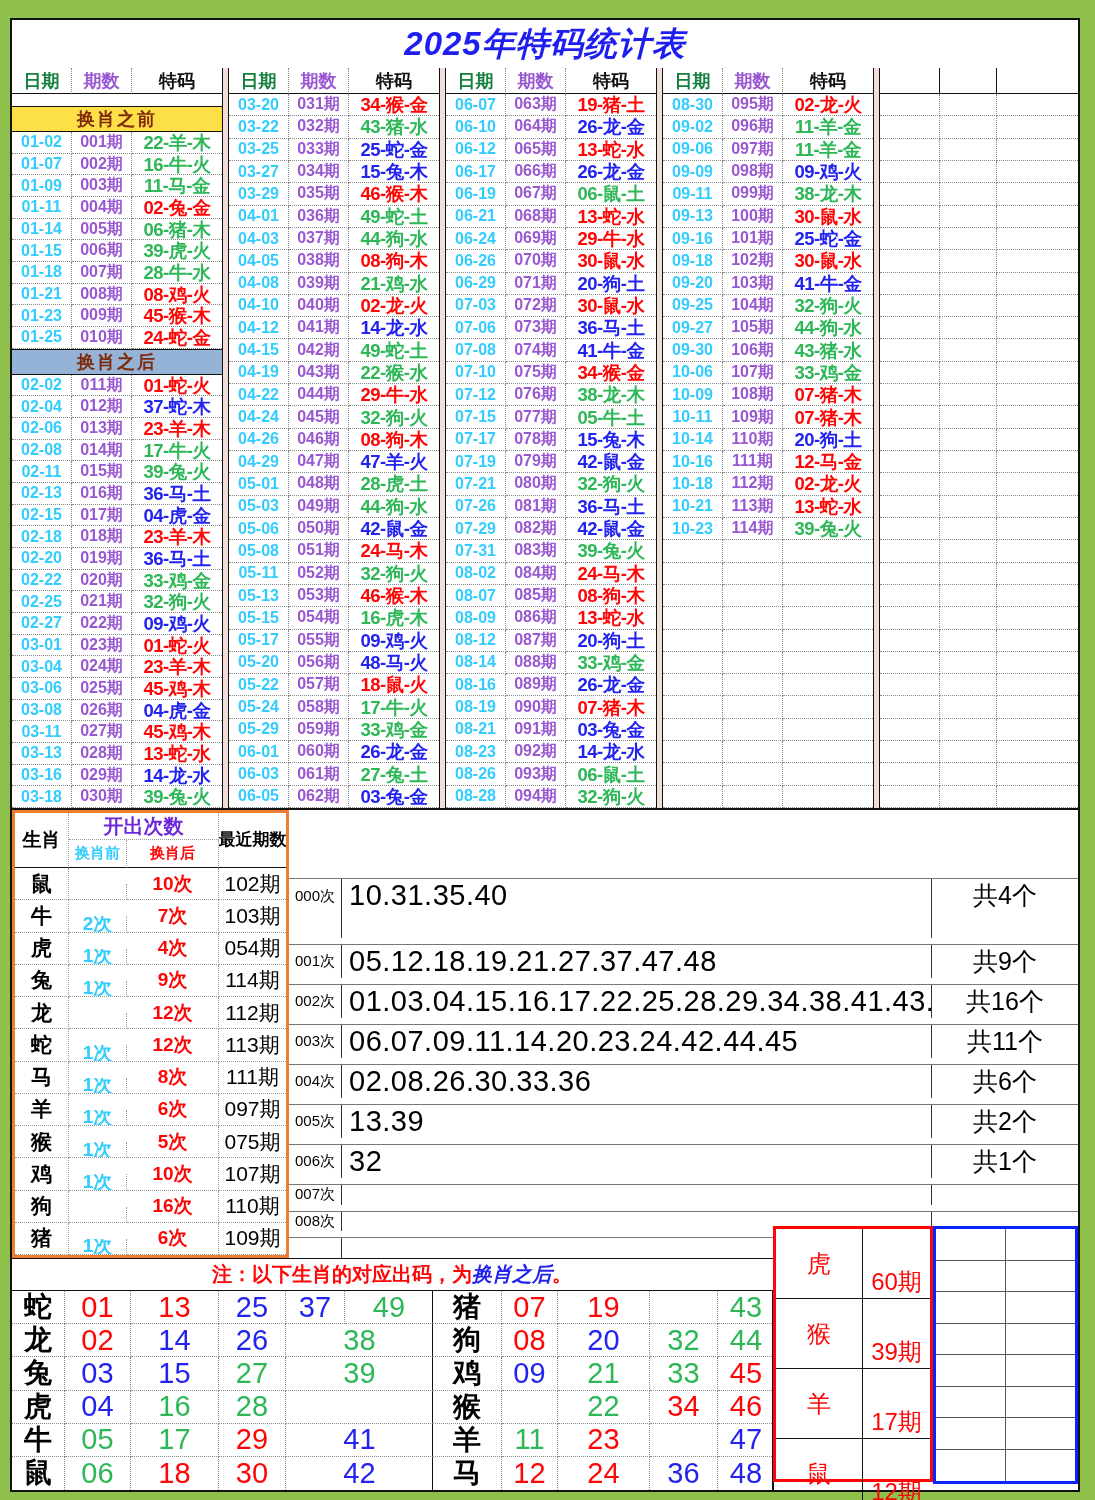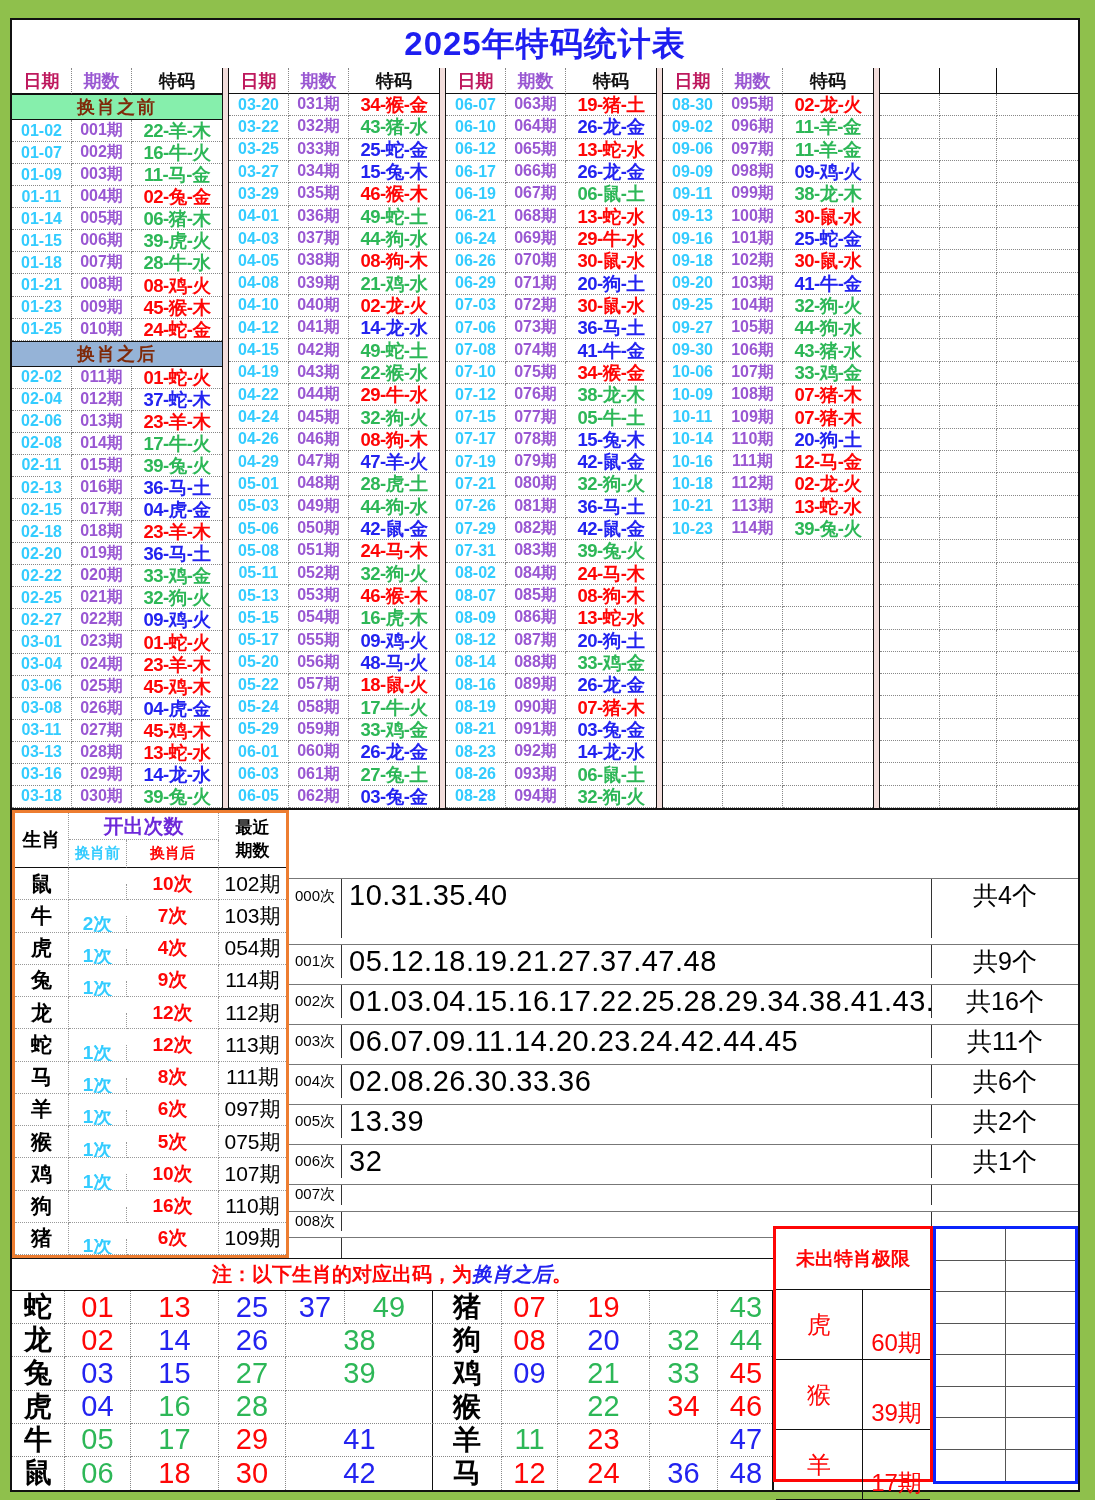--- a/index.html
+++ b/index.html
@@ -9,59 +9,59 @@
     font-family:"Liberation Sans","DejaVu Sans",sans-serif;
     overflow:hidden;
   }
   .sheet {
     position:absolute; left:10px; top:18px; width:1070px; height:1474px;
     background:#FFFFFF; border:2px solid #111; box-sizing:border-box;
   }
   
   .title-row {
     height:48px; display:flex; align-items:center; justify-content:center;
-    font-size:33px; font-weight:600; color:#1E1EF0; letter-spacing:1px;
+    font-size:33px; font-weight:600; color:#1E1EF0; letter-spacing:1px;font-style:italic;
   }
   
   .top-table { display:flex; height:742px; border-bottom:2px solid #111; box-sizing:border-box; }
   .grp { flex:0 0 210px; width:210px; display:grid;
          grid-template-columns:60px 60px 90px; grid-template-rows:26px repeat(32,1fr); }
   .vsep { flex:0 0 7px; background:#F2DDDB; border-left:1px solid #111; border-right:1px solid #111; box-sizing:border-box; }
   .empty-area { flex:1 1 auto; display:grid; grid-template-columns:60px 57px 1fr;
                 grid-template-rows:26px repeat(32,1fr); }
   .tc { display:flex; align-items:center; justify-content:center;
         border-right:1px dotted #888; border-bottom:1px dotted #888;
         overflow:hidden; white-space:nowrap; box-sizing:border-box; }
   .tc.lastcol { border-right:none; }
   .th { font-weight:700; font-size:18px; color:#111; border-bottom:1px solid #111; }
-  .th.h-date { color:#be185d; }
+  .th.h-date { color:#15803d; }
   .th.h-period { color:#9957D2; }
   .empty-area .th { border-right:1px solid #111; }
   .empty-area .th.lastcol { border-right:none; }
   .c-date { color:#33CCFF; font-weight:700; font-size:16px; }
   .c-period { color:#9957D2; font-weight:700; font-size:16px; }
   .c-code { font-weight:700; font-size:18.5px; letter-spacing:-0.5px; }
   .k-r { color:#FE0606; } .k-b { color:#2323F0; } .k-g { color:#2DB757; }
   .banner { grid-column:1 / -1; display:flex; align-items:center; justify-content:center;
             font-weight:700; font-size:18px; color:#7F2A0A; letter-spacing:2px;
             border-top:1px solid #111; border-bottom:1px solid #111; box-sizing:border-box; }
-  .banner.yellow { background:#86efac; }
+  .banner.yellow { background:#fde047;margin-top:12px; }
   .banner.blue { background:#95B3D7; }
   
   .mid { position:relative; height:448px; }
   .stats { position:absolute; left:0; top:0; width:277px; height:448px;
            border:3px solid #ED7D31; box-sizing:border-box; background:#fff;
            display:grid; grid-template-columns:54px 58px 92px 1fr;
            grid-template-rows:27px 28px repeat(12,1fr); }
   .sc { display:flex; align-items:center; justify-content:center;
         border-right:1px dotted #999; border-bottom:1px dotted #999; box-sizing:border-box;
         overflow:hidden; white-space:nowrap; }
   .sc.zodiac-h { grid-area:1/1/3/2; font-weight:700; font-size:19px; border-bottom:1px solid #111; }
   .sc.freq-h   { grid-area:1/2/2/4; color:#6d28d9; font-weight:700; font-size:20px;text-align:center; }
-  .sc.recent-h { grid-area:1/4/3/5; flex-direction:column; font-weight:700; font-size:17px;
+  .sc.recent-h { grid-area:1/4/3/5; font-weight:700; font-size:17px;
                  line-height:1.35; border-right:none; border-bottom:1px solid #111; }
   .sc.sub-before { grid-area:2/2/3/3; color:#33CCFF; font-weight:700; font-size:15px; border-bottom:1px solid #111; }
   .sc.sub-after  { grid-area:2/3/3/4; color:#FE0606; font-weight:700; font-size:15px; border-bottom:1px solid #111; }
   .sc.z { font-weight:600; font-size:21px; }
   .sc.v-before { color:#33CCFF; font-weight:700; font-size:19px;margin-top:16px; }
   .sc.v-after  { color:#FE0606; font-weight:700; font-size:19px; }
   .sc.v-recent { font-size:21px; border-right:none; }
   .counts { position:absolute; left:277px; top:0; right:0; height:448px;
             display:flex; flex-direction:column;gap:6px; }
   .counts .spacer { flex:0 0 62px; }
@@ -805,21 +805,20 @@
         <div class="bc k-b lastcol">47</div>
         <div class="bc zlabel lastrow">马</div>
         <div class="bc k-r lastrow">12</div>
         <div class="bc k-r lastrow">24</div>
         <div class="bc k-b lastrow">36</div>
         <div class="bc k-b lastrow lastcol">48</div>
       </div>
   </div>
 
   <div class="limit">
-    <div class="limit-title">未出特肖极限</div>
     <div style="display:flex;flex-direction:column;flex:1;" id="limitRows">
         <div class="lrow">
           <div class="lz">虎</div>
           <div class="lp">60期</div>
         </div>
         <div class="lrow">
           <div class="lz">猴</div>
           <div class="lp">39期</div>
         </div>
         <div class="lrow">

